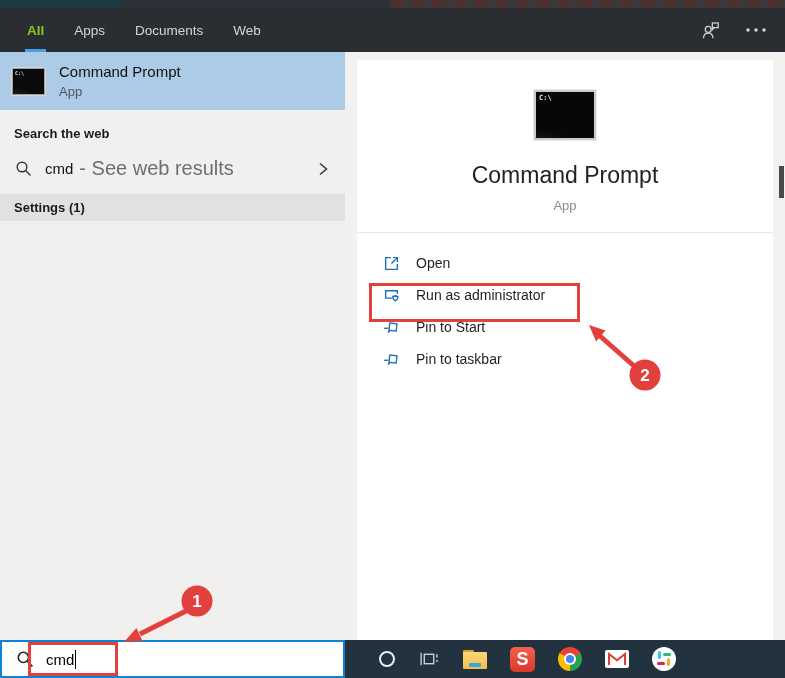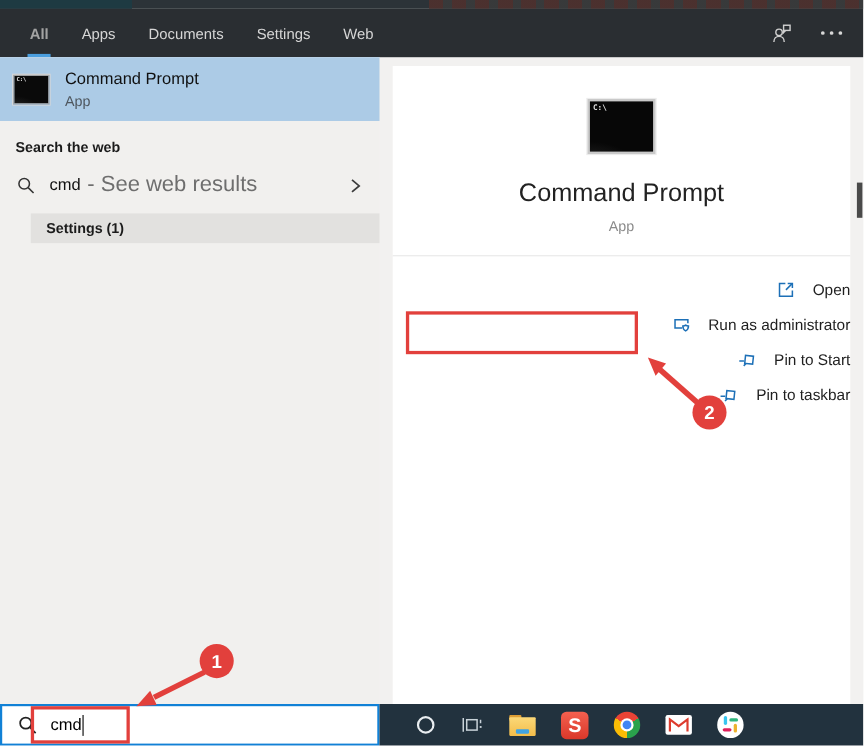--- a/index.html
+++ b/index.html
@@ -13,21 +13,21 @@
   .top-sliver { position:absolute; left:0; top:0; width:785px; height:8px; background:#2c3338; }
   .top-sliver .teal { position:absolute; left:0; top:0; width:120px; height:8px; background:#1e3a42; }
   .top-sliver .garble { position:absolute; left:390px; top:0; width:395px; height:8px;
     background:repeating-linear-gradient(90deg,#53302c 0 13px,#3b3b3b 13px 21px); opacity:.8; }
 
   
   .navbar { position:absolute; left:0; top:8px; width:785px; height:44px; background:#2a2e32; }
   .tabs { position:absolute; left:25px; top:0; height:44px; display:flex; gap:26px; }
   .tab { display:flex; align-items:center; height:44px; padding:3px 2px 0 2px;
     font-size:13.5px; color:#d6d6d6; border-bottom:3px solid transparent; cursor:default; }
-  .tab.active { color:#a3a3a3; font-weight:bold; border-bottom-color:#4a9ede; }
+  .tab.active { color:#84cc16; font-weight:bold; border-bottom-color:#4a9ede; }
   .caret-down { width:0; height:0; margin-left:7px; border-left:5px solid transparent;
     border-right:5px solid transparent; border-top:6px solid #e8e8e8; }
   .nav-icons { position:absolute; right:18px; top:0; height:44px; display:flex; align-items:center; gap:24px; }
 
   
   .left-panel { position:absolute; left:0; top:52px; width:345px; height:588px; background:#f1f0ee; }
   .section-header { font-size:13px; font-weight:bold; color:#1b1b1b; }
   .bm-header { padding:13px 14px 9px 14px; }
   .bm-row { height:58px; background:#accbe6; display:flex; align-items:center; padding:0 12px; }
   .cmd-icon-sm { width:33px; height:27px; flex:0 0 auto; border:1px solid #9f9f9f; background:
@@ -35,34 +35,34 @@
     box-shadow:0 0 0 1px #d8d8d8; }
   .cmd-icon-sm .prompt { position:absolute; left:2px; top:1px; font:bold 5px "DejaVu Sans Mono",monospace; color:#e8e8e8; }
   .bm-text { margin-left:14px; }
   .bm-title { font-size:15px; color:#101010; }
   .bm-sub { font-size:13px; color:#4e565e; margin-top:4px; }
   .sw-header { padding:16px 14px 9px 14px; }
   .web-row { height:37px; display:flex; align-items:center; padding:0 16px 0 15px; }
   .web-query { margin-left:13px; font-size:15px; color:#111; }
   .web-hint { margin-left:6px; font-size:20px; color:#6e6e6e; }
   .web-chevron { margin-left:auto; display:flex; align-items:center; }
-  .settings-band { margin-top:7px; height:27px; background:#e2e1df; display:flex; align-items:center; padding:0 14px;margin-left:28px; }
+  .settings-band { margin-top:7px; height:27px; background:#e2e1df; display:flex; align-items:center; padding:0 14px; }
 
   
   .white-panel { position:absolute; left:357px; top:60px; width:416px; height:580px; background:#ffffff; }
   .preview-head { padding-top:30px; text-align:center; }
   .cmd-icon-lg { width:62px; height:50px; margin:0 auto; border:2px solid #c9c9c9; background:
     radial-gradient(ellipse 130% 100% at 0% 140%, #2e2e2e 0%, #070707 60%); position:relative;
     box-shadow:0 0 0 1px #ececec; }
   .cmd-icon-lg .prompt { position:absolute; left:3px; top:2px; font:bold 7px "DejaVu Sans Mono",monospace; color:#e0e0e0; }
   .pv-title { margin-top:22px; font-size:23px; color:#222; font-weight:normal; }
   .pv-sub { margin-top:9px; font-size:13px; color:#8a8a8a; }
   .pv-divider { margin-top:19px; border-top:1px solid #e8e8e8; }
   .actions { padding:14px 0 0 26px; list-style:none; }
-  .action-row { display:flex; align-items:center; height:32px;justify-content:flex-end; }
+  .action-row { display:flex; align-items:center; height:32px; }
   .action-row .a-icon { width:17px; height:17px; display:flex; }
   .action-row .a-label { margin-left:16px; font-size:14px; color:#1f1f1f; }
 
   
   .scroll-thumb { position:absolute; left:779px; top:166px; width:5px; height:32px; background:#4a4a4a; }
 
   
   .search-input { position:absolute; left:0; top:640px; width:345px; height:38px; background:#fff;
     border:2px solid #1181d6; display:flex; align-items:center; padding-left:14px; }
   .search-query { margin-left:12px; font-size:15px; color:#000; }
@@ -102,21 +102,20 @@
   <div class="top-sliver">
     <div class="teal"></div>
     <div class="garble"></div>
   </div>
 
   <div class="navbar">
     <div class="tabs">
       <div class="tab active">All</div>
       <div class="tab">Apps</div>
       <div class="tab">Documents</div>
-      <div class="tab">Settings</div>
       <div class="tab">Web</div>
     </div>
     <div class="nav-icons">
       <span style="display:flex;">
         <svg width="22" height="20" viewBox="0 0 18 17" fill="none" stroke="#cfcfcf" stroke-width="1.1">
           <circle cx="7.5" cy="8" r="2.5"></circle>
           <path d="M3.5 15.5c0-2.8 1.8-4.4 4-4.4s4 1.6 4 4.4"></path>
           <rect x="11" y="2.5" width="5" height="4"></rect>
           <path d="M12.5 6.5l-1.6 1.8V6.5"></path>
         </svg>

